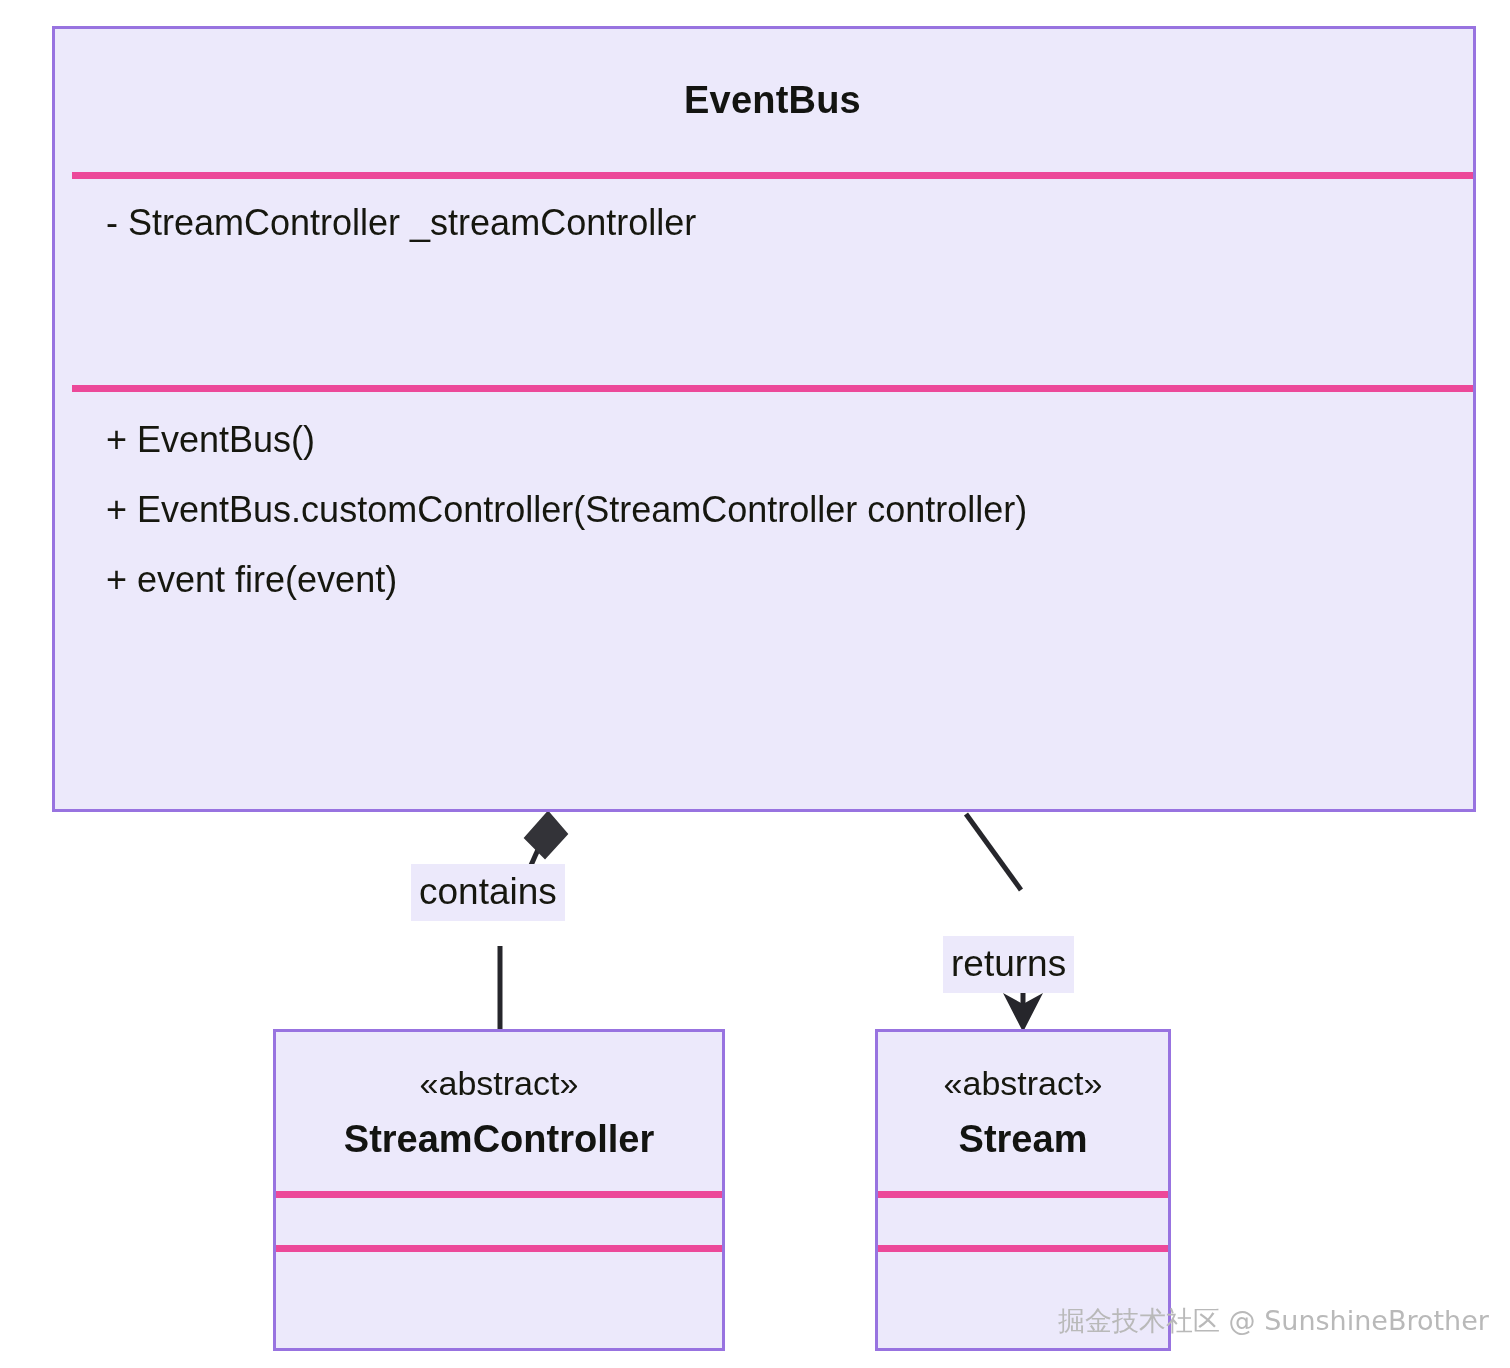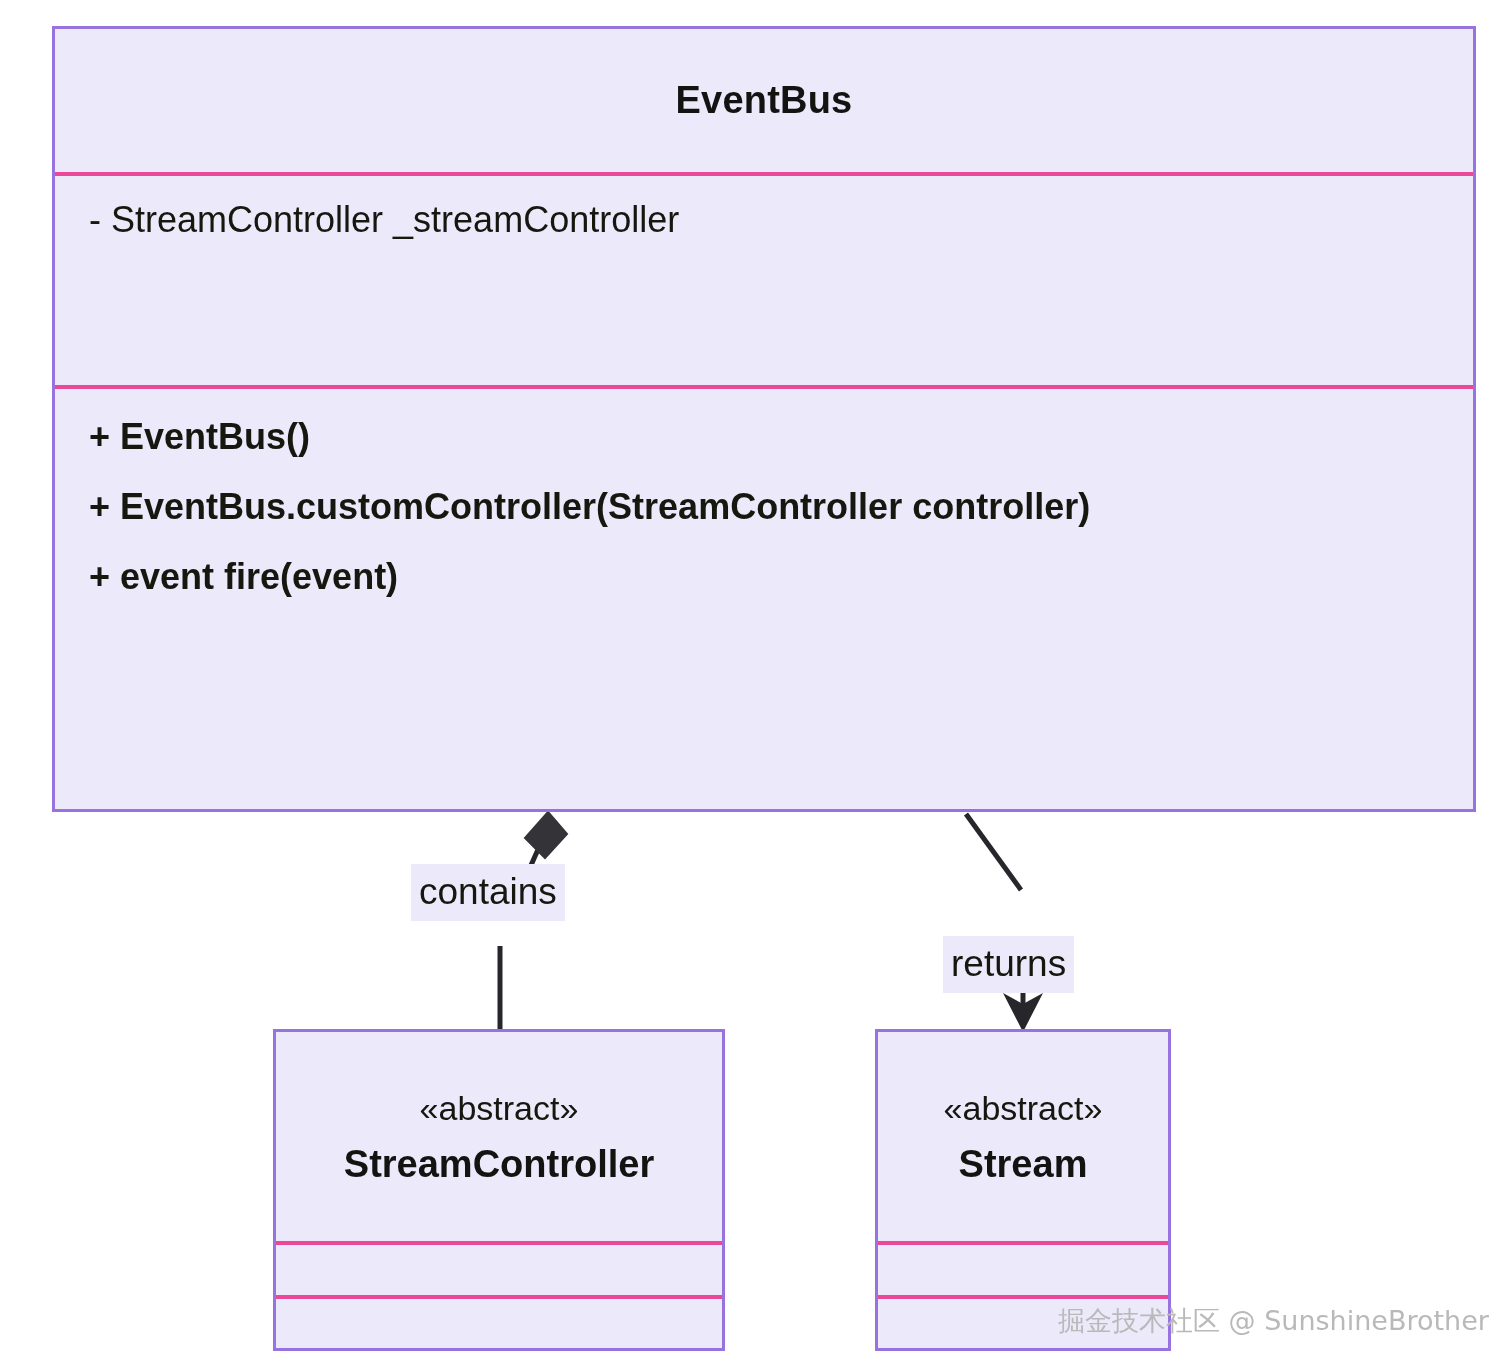--- a/index.html
+++ b/index.html
@@ -39,50 +39,50 @@
     border: 3px solid #9873e0;
     display: flex;
     flex-direction: column;
   }
 
   .uml-compartment {
     box-sizing: border-box;
     position: relative;
   }
   .uml-compartment + .uml-compartment {
-    border-top: 4px solid #ec4899;
+    border-top: 7px solid #ec4899;
   }
 
   
   #eventbus-class {
     left: 52px;
     top: 26px;
     width: 1424px;
     height: 786px;
+    padding-left: 17px;
   }
   #eventbus-title-compartment {
     height: 143px;
     display: flex;
     align-items: center;
     justify-content: center;
   }
   .class-title {
     font-size: 38px;
     font-weight: bold;
     color: #131411;
     letter-spacing: 0.2px;
   }
   #eventbus-attributes-compartment {
     height: 213px;
     padding: 26px 0 0 34px;
   }
   #eventbus-methods-compartment {
     flex: 1;
     padding: 30px 0 0 34px;
-    font-weight: bold;
   }
   .member-line {
     font-size: 36px;
     color: #16170f;
     line-height: 1.0;
     margin-bottom: 34px;
     white-space: nowrap;
   }
 
   
@@ -92,21 +92,21 @@
     width: 452px;
     height: 322px;
   }
   #stream-class {
     left: 875px;
     top: 1029px;
     width: 296px;
     height: 322px;
   }
   .abstract-header {
-    height: 209px;
+    height: 159px;
     display: flex;
     flex-direction: column;
     align-items: center;
     justify-content: center;
   }
   .stereotype {
     font-size: 34px;
     color: #16170f;
     line-height: 1;
     margin-bottom: 20px;

